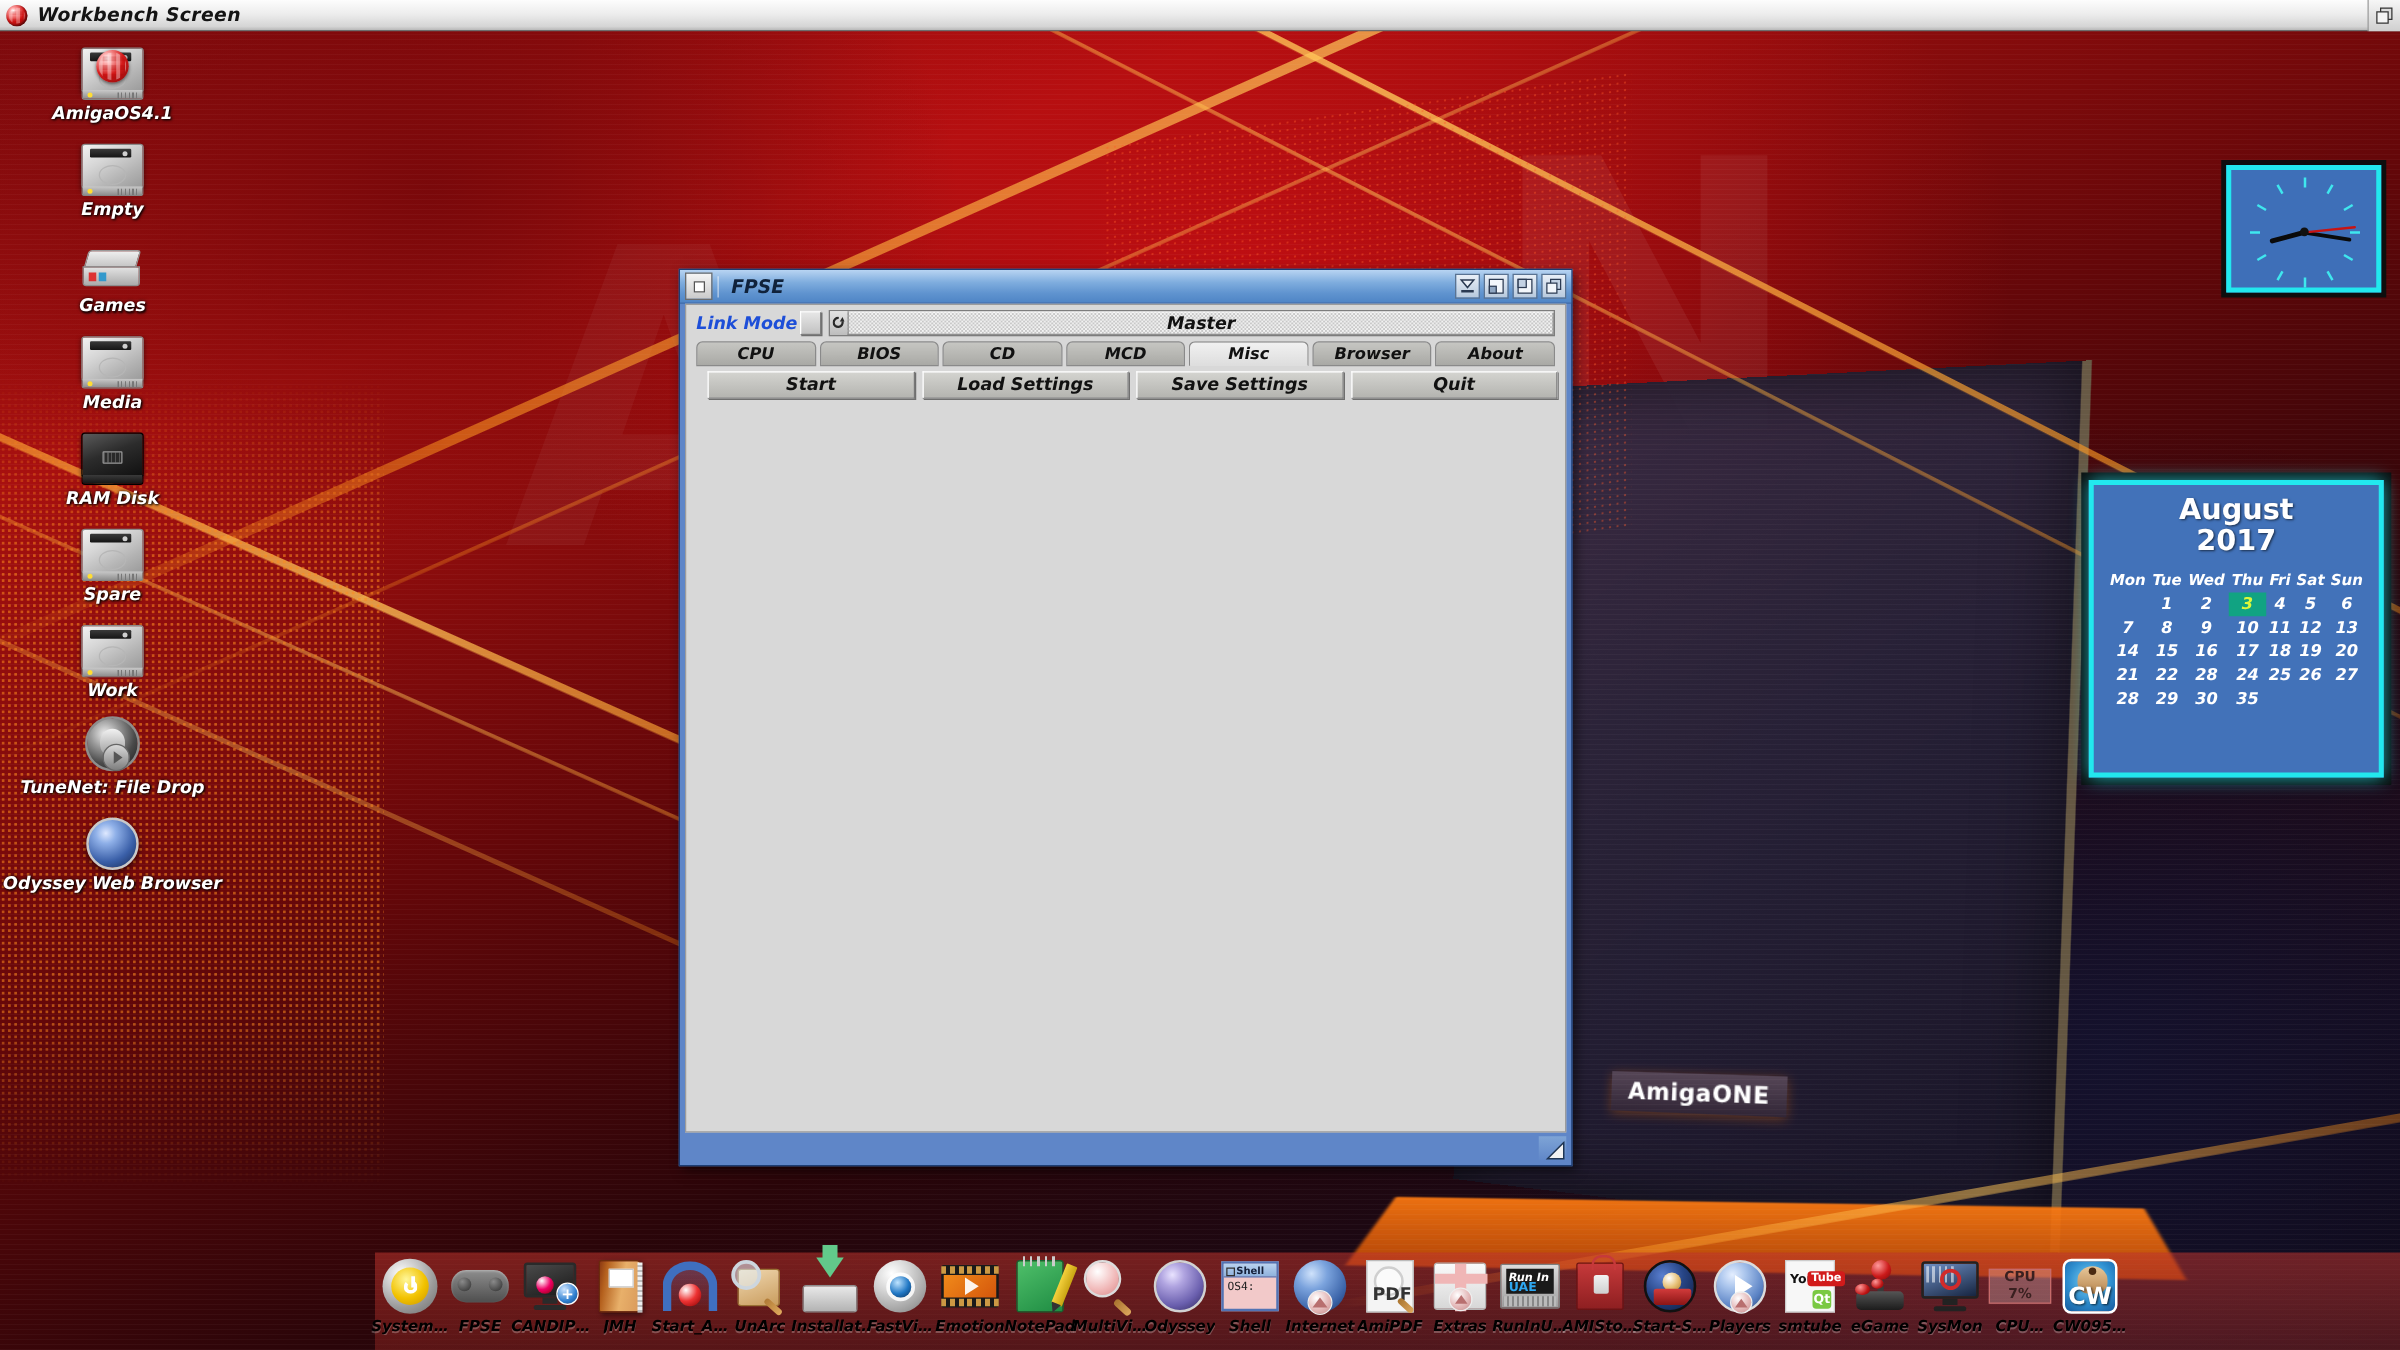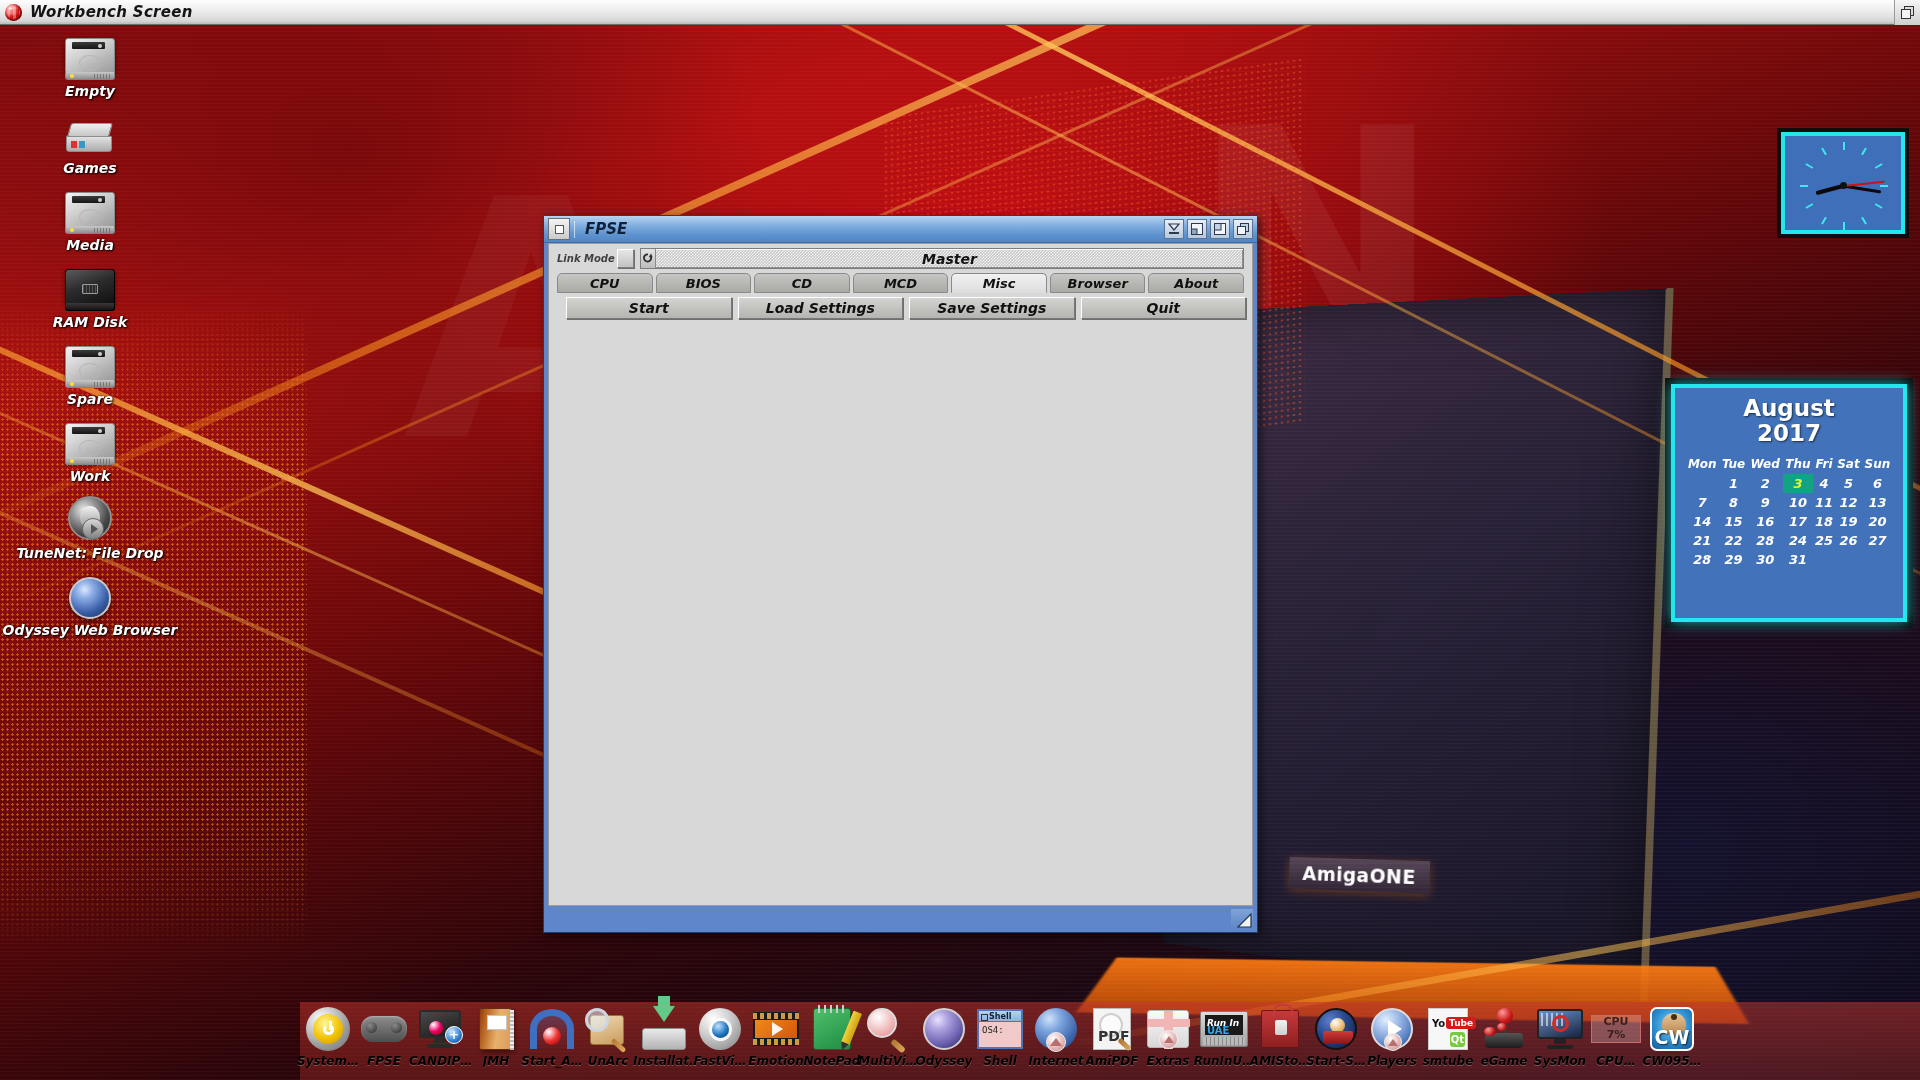--- a/index.html
+++ b/index.html
@@ -279,21 +279,21 @@
 
   #fpse-body {
     position:absolute; left:4px; top:27px; right:4px; bottom:26px;
     background:#d8d8d8; border:1px solid #9c9c9c;
     display:flex; flex-direction:column;
   }
   
   .linkrow { display:flex; align-items:center; padding:4px 8px 2px 8px; }
   .linklabel {
     font-family:"DejaVu Sans", sans-serif; font-weight:bold; font-style:italic;
-    font-size:10px; color:#404040; margin-right:2px;
+    font-size:14px; color:#1d4ed8; margin-right:2px;
   }
   .linkcheck {
     width:17px; height:19px; background:linear-gradient(180deg,#e6e6e6,#c2c2c2);
     border:1px solid #fff; border-right-color:#7e7e7e; border-bottom-color:#7e7e7e;
     box-shadow:1px 1px 0 #6f6f6f; margin-right:6px; flex:none;
   }
   .cycle {
     flex:1; height:21px; display:flex; align-items:center; position:relative;
     border:1px solid #7d7d7d;
     box-shadow:inset 1px 1px 0 #fff, inset -1px -1px 0 #8f8f8f;
@@ -611,20 +611,34 @@
       <svg width="15" height="15" viewBox="0 0 15 15">
         <rect x="4.5" y="1.5" width="9" height="9" fill="#dcdcdc" stroke="#333"></rect>
         <rect x="1.5" y="4.5" width="9" height="9" fill="#f4f4f4" stroke="#333"></rect>
       </svg>
     </div>
   </div>
 </div>
 
 <div id="desktop-icons">
 
+  <div class="dicon">
+    <div class="glyph">
+      <div class="hd">
+          <div class="body"></div>
+          <div class="strip"></div>
+          <div class="disc"></div>
+        <div class="ball"></div>
+          <div class="foot"></div>
+          <div class="led"></div>
+          <div class="vent"></div>
+        </div>
+    </div>
+    <div class="lbl">AmigaOS4.1</div>
+  </div>
 
   <div class="dicon">
     <div class="glyph">
       <div class="hd">
           <div class="body"></div>
           <div class="strip"></div>
           <div class="disc"></div>
         <div class="foot"></div>
           <div class="led"></div>
           <div class="vent"></div>
@@ -789,21 +803,21 @@
             <td>28</td>
             <td>24</td>
             <td>25</td>
             <td>26</td>
             <td>27</td>
           </tr>
           <tr>
             <td>28</td>
             <td>29</td>
             <td>30</td>
-            <td>31</td>
+            <td>35</td>
             <td></td>
             <td></td>
             <td></td>
           </tr>
         </tbody>
     </table>
   </div>
 </div>
 
 <div id="fpse-window">

